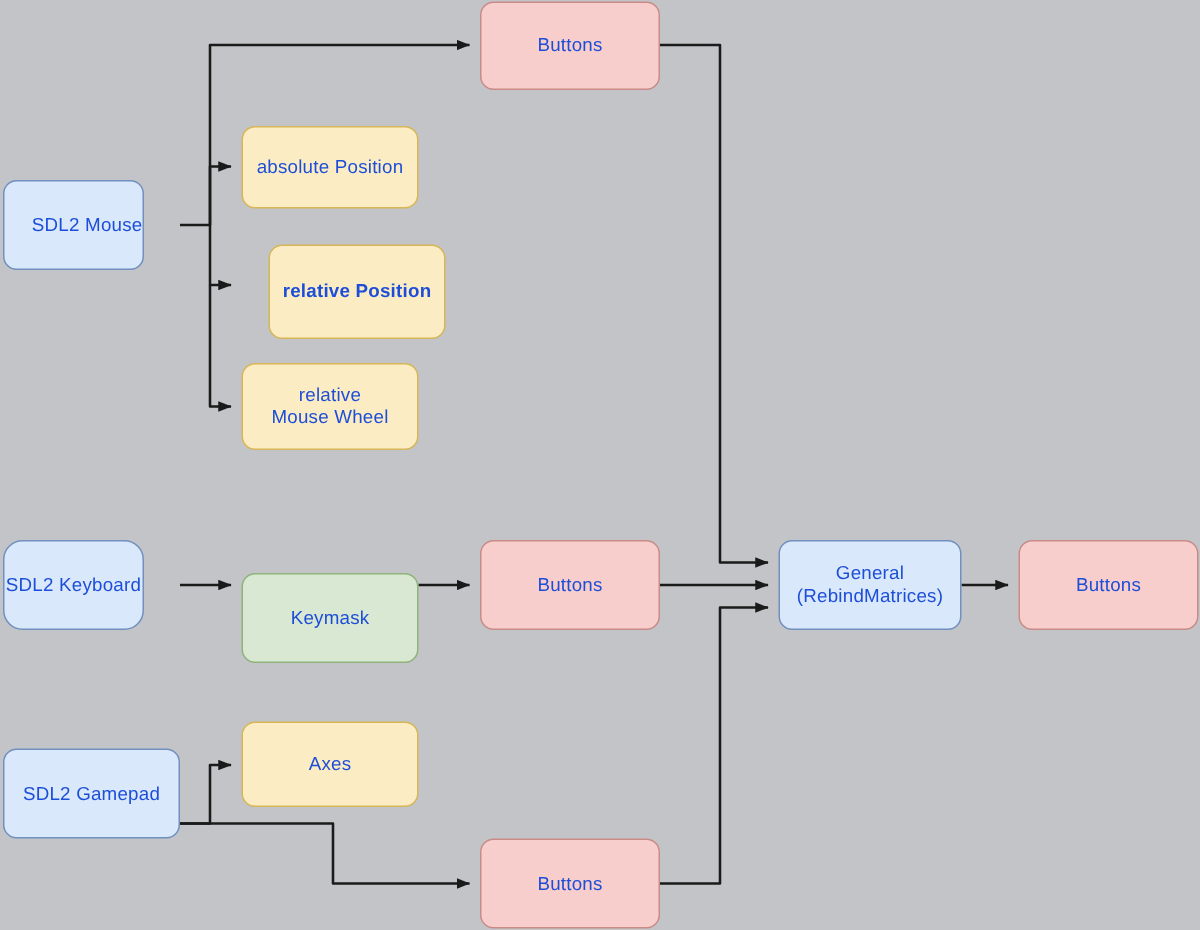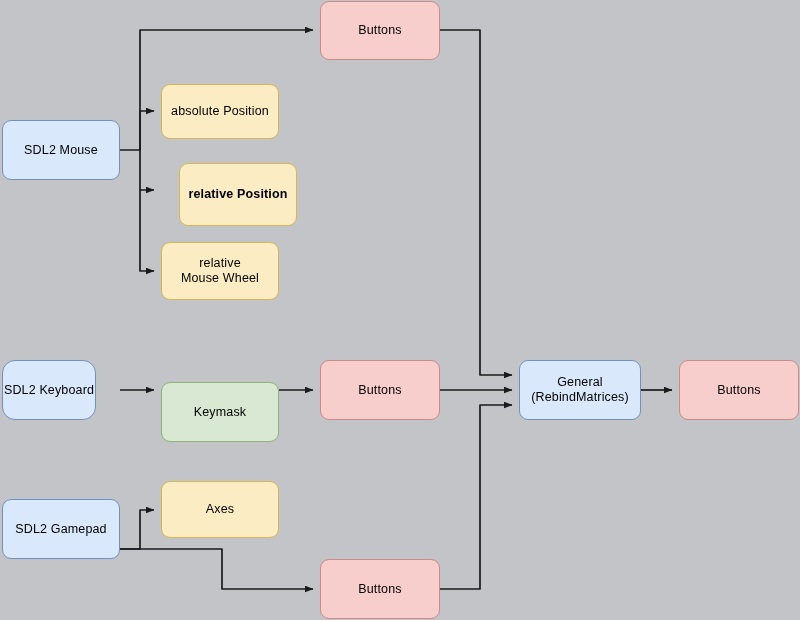--- a/index.html
+++ b/index.html
@@ -24,21 +24,21 @@
   .node {
     position: absolute;
     box-sizing: border-box;
     border-radius: 9px;
     border-style: solid;
     border-width: 1.4px;
     display: flex;
     align-items: center;
     justify-content: center;
     text-align: center;
-    color: #000000;
+    color: #1d4ed8;
     font-size: 12.5px;
     line-height: 15px;
     letter-spacing: 0.15px;
     z-index: 2;
     white-space: pre-line;
   }
   .node.blue   { background: #dae8fc; border-color: #7190bf; }
   .node.yellow { background: #fbecc4; border-color: #d6b656; align-items: center; }
   .node.red    { background: #f8cecc; border-color: #c98b88; }
   .node.green  { background: #d8e8d2; border-color: #8fb37a; margin-top: 22px; }
@@ -64,21 +64,21 @@
         <path d="M279,390 L313,390" marker-end="url(#arrowhead)"></path>
         <path d="M440,390 L512,390" marker-end="url(#arrowhead)"></path>
         <path d="M120,549 L140,549 L140,510 L154,510" marker-end="url(#arrowhead)"></path>
         <path d="M120,549 L222,549 L222,589 L313,589" marker-end="url(#arrowhead)"></path>
         <path d="M440,589 L480,589 L480,405 L512,405" marker-end="url(#arrowhead)"></path>
         <path d="M641,390 L672,390" marker-end="url(#arrowhead)"></path>
       </g>
   </svg>
 
   <div id="node-layer">
-      <div class="node blue" style="left: 2px; top: 120px; width: 118px; height: 60px;"><span>SDL2 Mouse</span></div>
+      <div class="node blue" style="left: 2px; top: 120px; width: 94px; height: 60px; justify-content: flex-end;"><span>SDL2 Mouse</span></div>
       <div class="node yellow" style="left: 161px; top: 84px; width: 118px; height: 55px;"><span>absolute Position</span></div>
       <div class="node yellow" style="left: 179px; top: 163px; width: 118px; height: 63px; font-weight: bold;"><span>relative Position</span></div>
       <div class="node yellow" style="left: 161px; top: 242px; width: 118px; height: 58px;"><span>relative
 Mouse Wheel</span></div>
       <div class="node red" style="left: 320px; top: 1px; width: 120px; height: 59px;"><span>Buttons</span></div>
       <div class="node blue" style="left: 2px; top: 360px; width: 94px; height: 60px; border-radius: 13px;"><span>SDL2 Keyboard</span></div>
       <div class="node green" style="left: 161px; top: 360px; width: 118px; height: 60px;"><span>Keymask</span></div>
       <div class="node red" style="left: 320px; top: 360px; width: 120px; height: 60px;"><span>Buttons</span></div>
       <div class="node blue" style="left: 2px; top: 499px; width: 118px; height: 60px;"><span>SDL2 Gamepad</span></div>
       <div class="node yellow" style="left: 161px; top: 481px; width: 118px; height: 57px;"><span>Axes</span></div>

